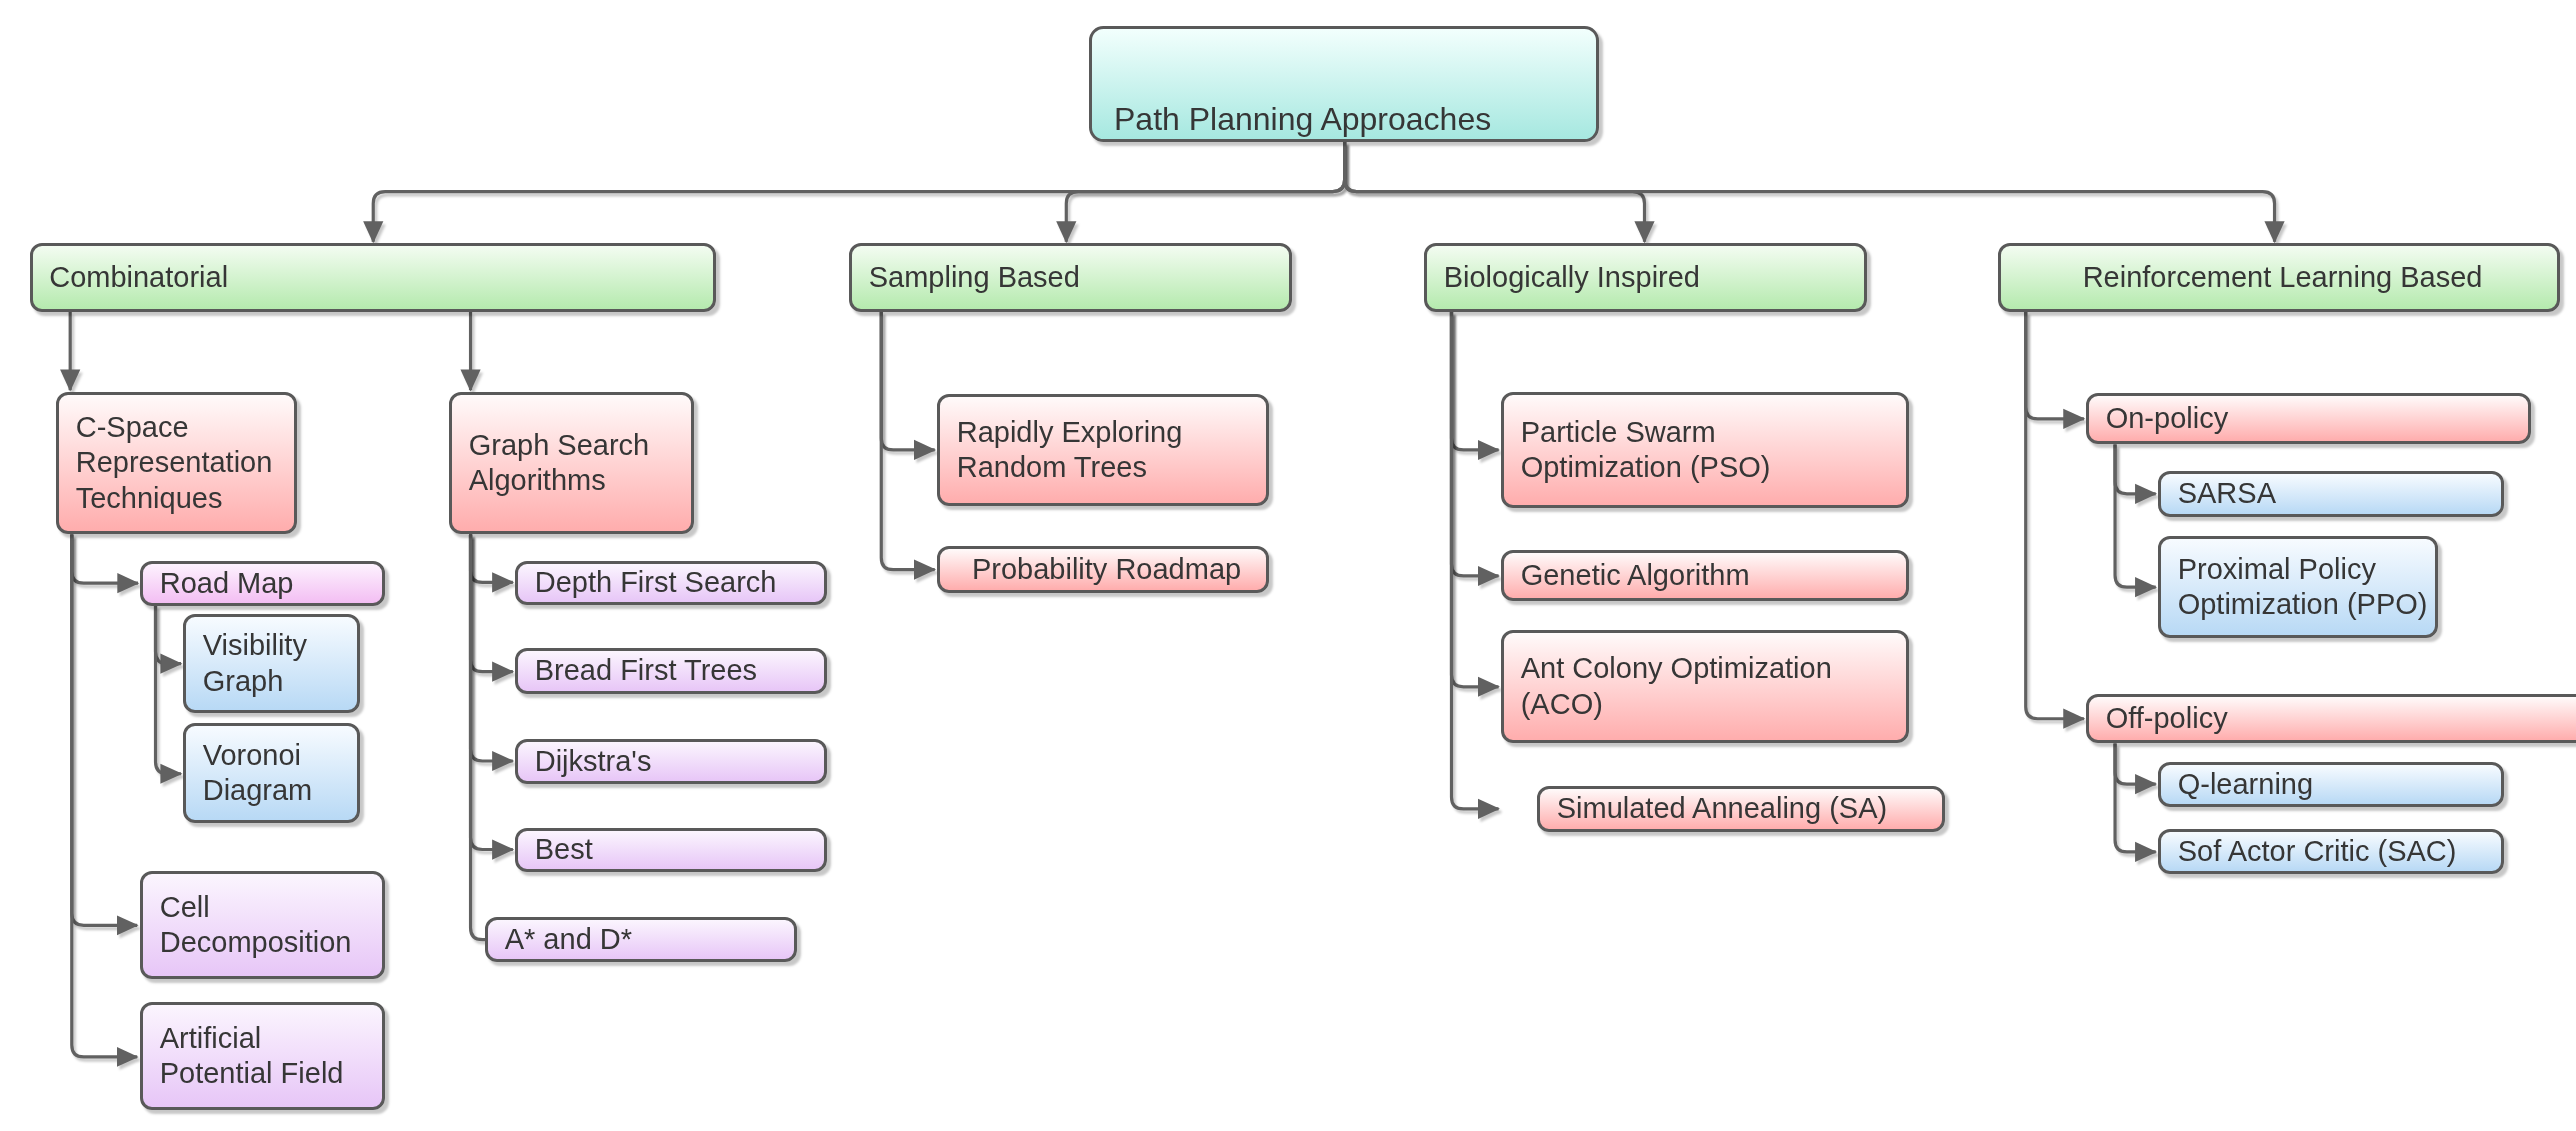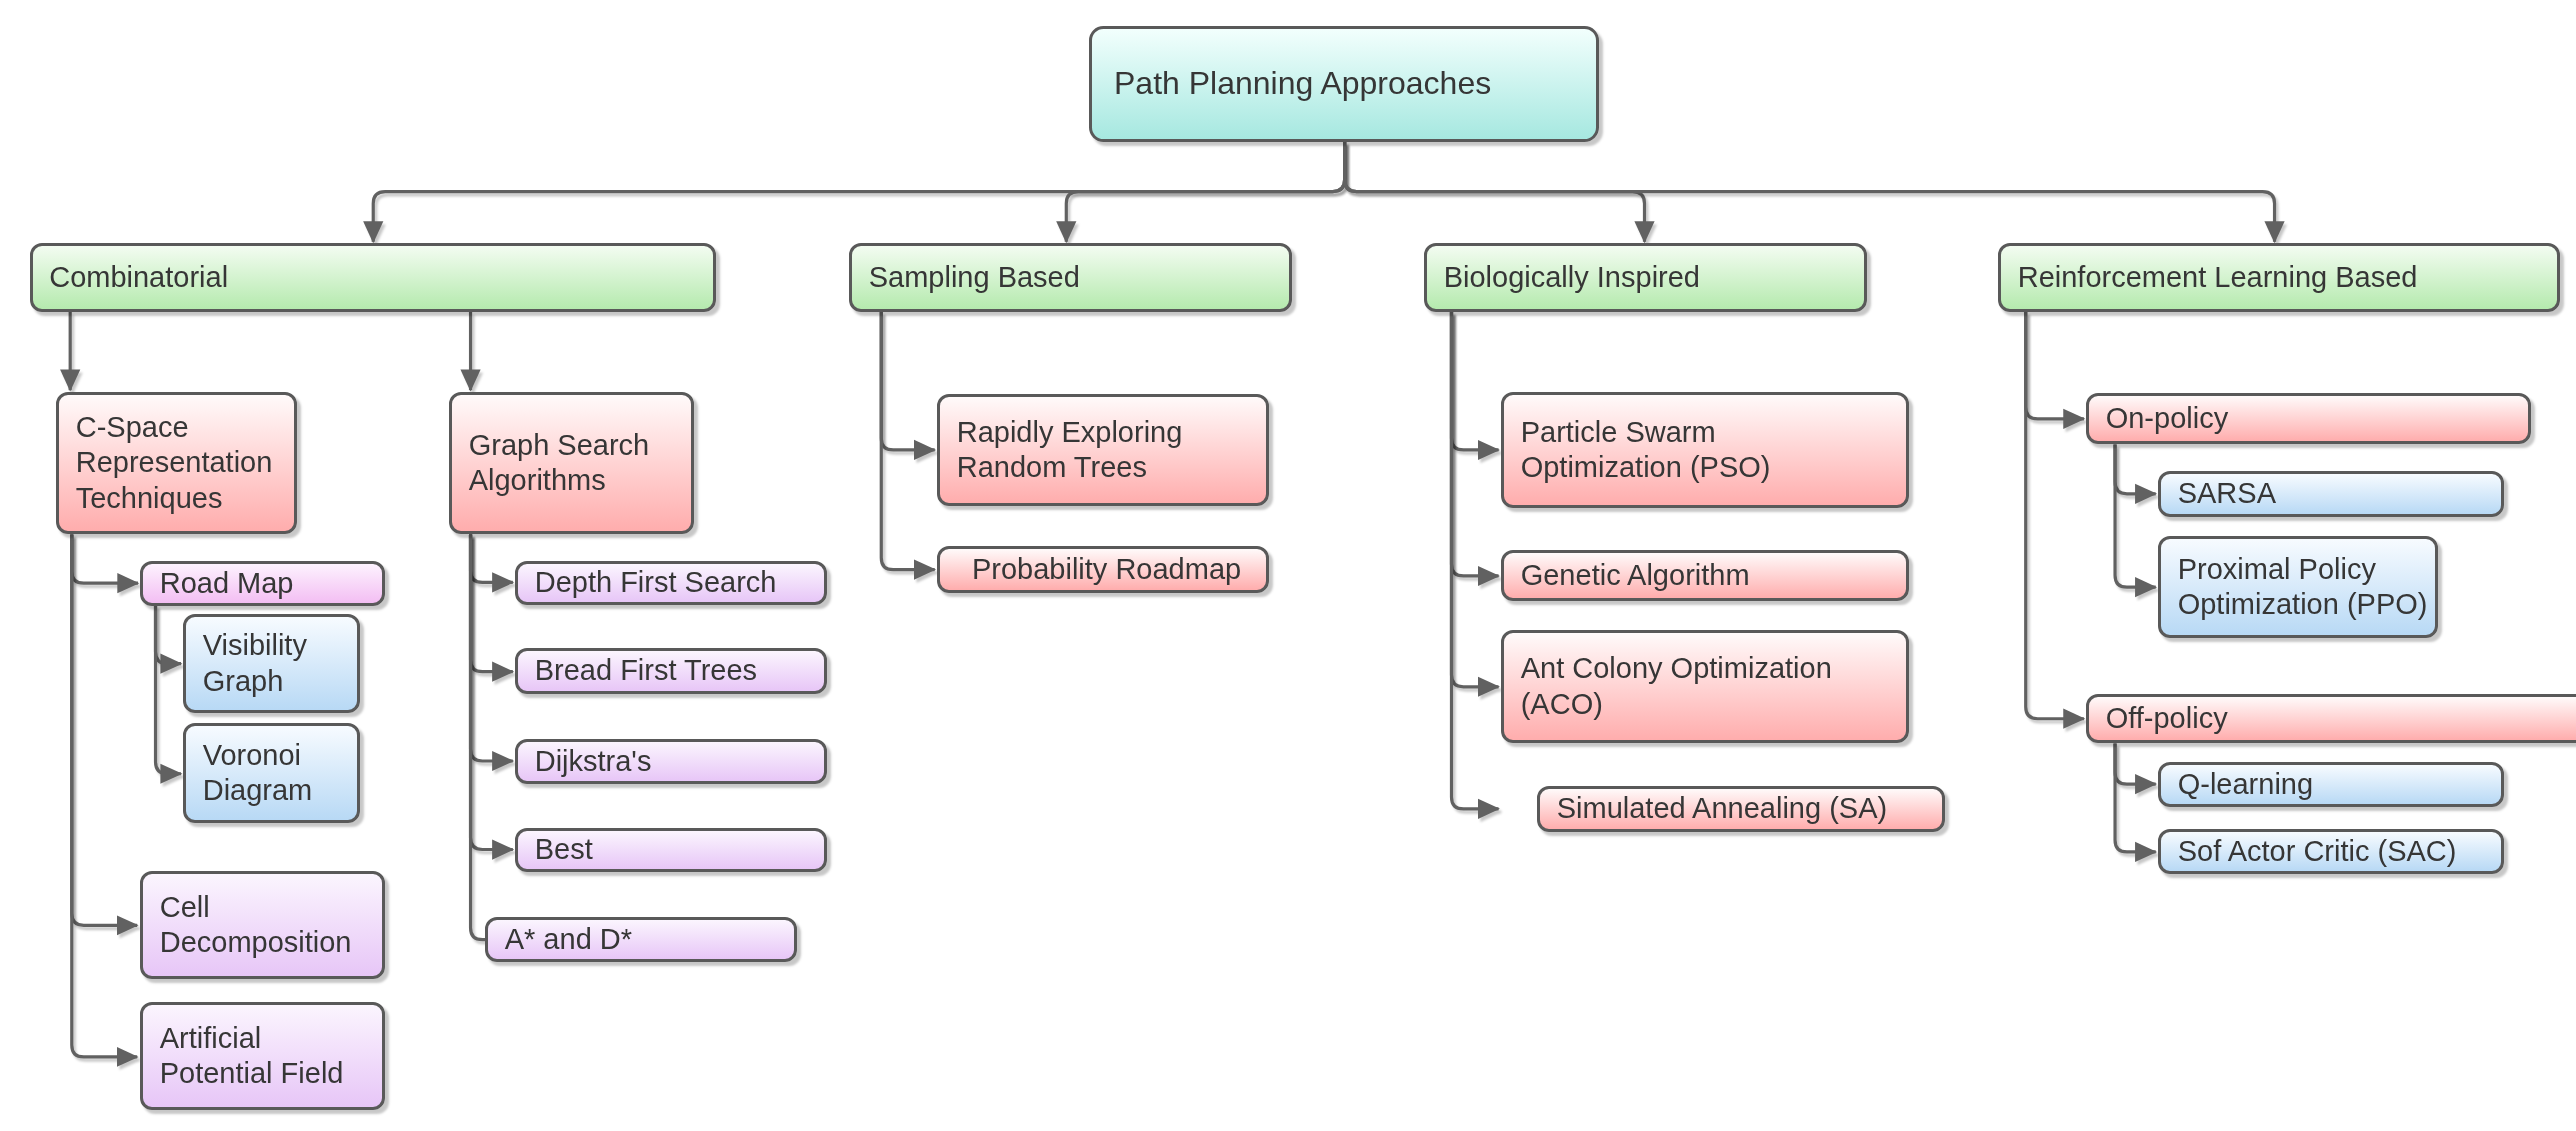--- a/index.html
+++ b/index.html
@@ -26,21 +26,21 @@
     align-items:center;
     padding:0 9.6px 0 16.7px;
     box-shadow:3.2px 4px 2.4px rgba(0,0,0,0.22);
   }
   .node .label{
     white-space:pre;
     font-size:29px;
     line-height:1.22;
     color:var(--text);
   }
-  .node.root-node{border-radius:14.4px;padding-left:22px;}
+  .node.root-node{border-radius:14.4px;padding-left:22px;align-items:flex-end;}
   .node.root-node .label{font-size:32px;}
 </style>
 </head>
 <body style="background: rgb(255, 255, 255);">
 
 <div id="canvas" style="--line: #616161; --border: #595959; --text: #363636;">
   <svg id="edge-layer" width="2576" height="1132" viewBox="0 0 3230 1419">
     <defs>
       <marker id="arrow" viewBox="0 0 10 10" refX="9" refY="5" markerWidth="7.2" markerHeight="7.2" orient="auto">
         <path d="M 0 0.6 L 9.6 5 L 0 9.4 Z" fill="#616161"></path>
@@ -80,21 +80,21 @@
     </div>
     <div class="node" style="left: 29.5px; top: 243px; width: 686px; height: 69px; background: linear-gradient(rgb(243, 252, 241), rgb(181, 234, 174));">
       <span class="label">Combinatorial</span>
     </div>
     <div class="node" style="left: 849px; top: 243px; width: 443px; height: 69px; background: linear-gradient(rgb(243, 252, 241), rgb(181, 234, 174));">
       <span class="label">Sampling Based</span>
     </div>
     <div class="node" style="left: 1424px; top: 243px; width: 443px; height: 69px; background: linear-gradient(rgb(243, 252, 241), rgb(181, 234, 174));">
       <span class="label">Biologically Inspired</span>
     </div>
-    <div class="node" style="left: 1998px; top: 243px; width: 562px; height: 69px; background: linear-gradient(rgb(243, 252, 241), rgb(181, 234, 174));">
+    <div class="node" style="left: 1998px; top: 243px; width: 562px; height: 69px; background: linear-gradient(rgb(243, 252, 241), rgb(181, 234, 174)); justify-content: center;">
       <span class="label">Reinforcement Learning Based</span>
     </div>
     <div class="node" style="left: 56px; top: 392px; width: 241px; height: 142px; background: linear-gradient(rgb(255, 250, 250), rgb(255, 173, 173));">
       <span class="label">C-Space
 Representation
 Techniques</span>
     </div>
     <div class="node" style="left: 449px; top: 392px; width: 245px; height: 142px; background: linear-gradient(rgb(255, 250, 250), rgb(255, 173, 173));">
       <span class="label">Graph Search
 Algorithms</span>

